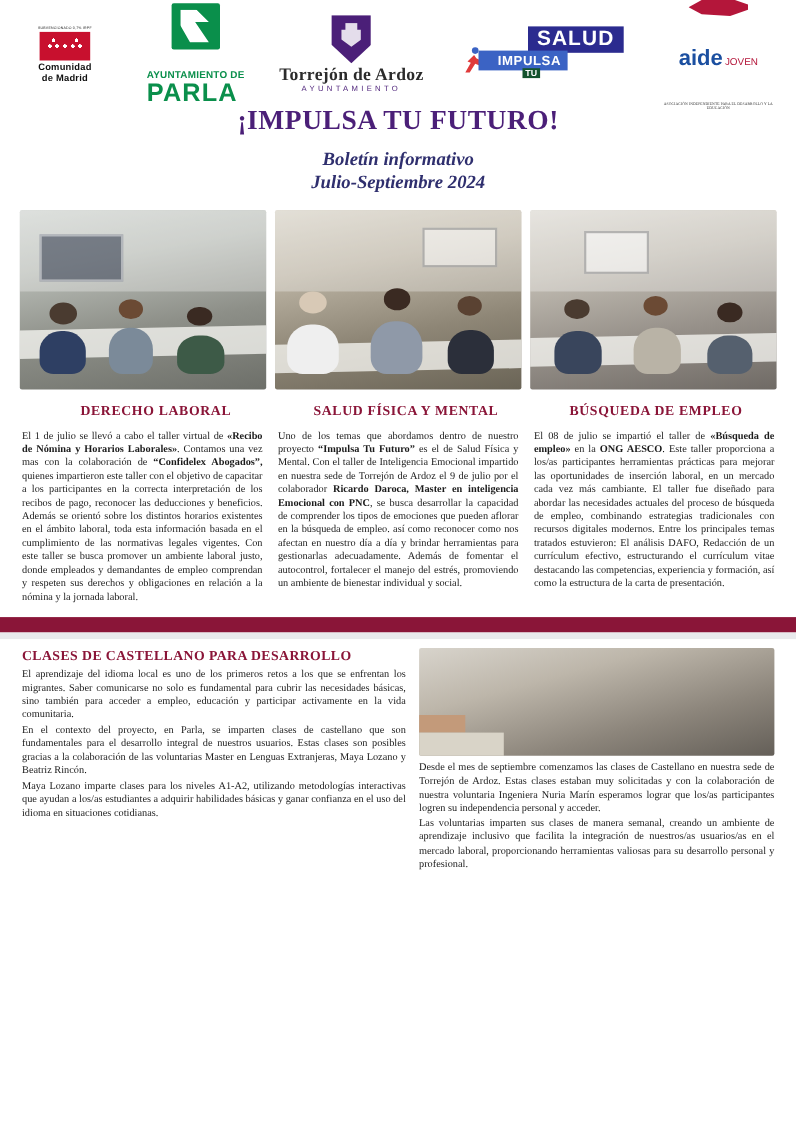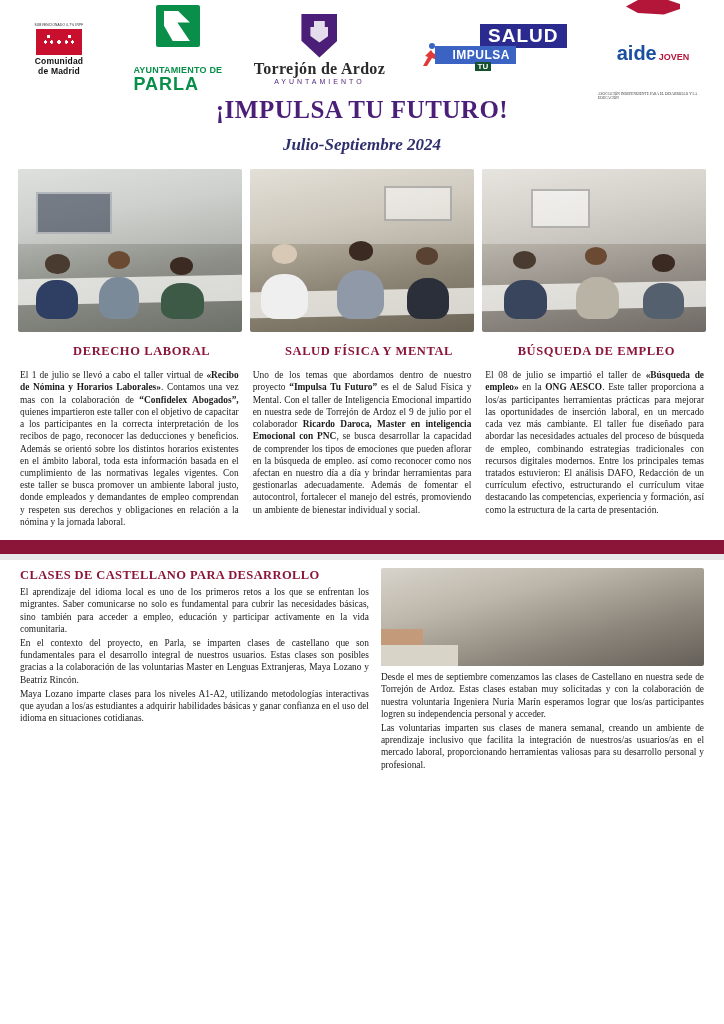--- a/index.html
+++ b/index.html
@@ -45,21 +45,21 @@
   .parla { display:flex; align-items:center; gap:19px; }
   .parla-mark { width:44px; height:42px; background:#0a8f4b; border-radius:2px; position:relative; overflow:hidden; }
   .parla-mark:after{
     content:"";
     position:absolute; left:8px; top:6px; width:26px; height:30px;
     background:#ffffff;
     clip-path:polygon(0% 0%, 55% 0%, 100% 38%, 52% 38%, 100% 100%, 34% 100%, 0% 48%);
   }
   .parla-txt { font-family:"Liberation Sans", sans-serif; line-height:1; }
   .parla-txt .l1 { font-size:9px; font-weight:bold; color:#0a8f4b; letter-spacing:.2px; }
-  .parla-txt .l2 { font-size:18px; font-weight:bold; color:#0a8f4b; letter-spacing:1px; }
+  .parla-txt .l2 { font-size:23px; font-weight:bold; color:#0a8f4b; letter-spacing:1px; }
 
   
   .torre { text-align:center; }
   .torre-shield { width:36px; height:44px; background:#4b1f78; margin:0 auto 2px auto;
      clip-path:polygon(0 0,100% 0,100% 62%,50% 100%,0 62%); position:relative;}
   .torre-shield:after{content:"";position:absolute;left:9px;top:7px;width:18px;height:22px;background:#fff;opacity:.85;
      clip-path:polygon(20% 0,80% 0,80% 30%,100% 30%,100% 70%,50% 100%,0 70%,0 30%,20% 30%);}
   .torre-n1 { font-family:"Liberation Serif", serif; font-size:16px; font-weight:bold; color:#2b2b2b; letter-spacing:.3px; }
   .torre-n2 { font-family:"Liberation Sans", sans-serif; font-size:7px; color:#4b1f78; letter-spacing:3px; }
 
@@ -69,26 +69,26 @@
      font-family:"Liberation Sans", sans-serif; font-weight:bold; font-size:19px; letter-spacing:1px;
      padding:1px 8px; }
   .imp-blue { position:absolute; left:18px; top:24px; background:#3b63c4; color:#fff;
      font-family:"Liberation Sans", sans-serif; font-weight:bold; font-size:12px; letter-spacing:.5px;
      padding:2px 6px 2px 18px; }
   .imp-tu { position:absolute; left:58px; top:40px; background:#14532d; color:#fff;
      font-family:"Liberation Sans", sans-serif; font-weight:bold; font-size:8px; padding:0 3px; }
   .imp-run { position:absolute; left:2px; top:20px; width:22px; height:26px; }
 
   
-  .aide { width:110px;gap:27px; }
+  .aide { text-align:center; width:110px;gap:27px; }
   .aide-fish { width:54px; height:16px; margin:0 auto; background:#b4163a;
      clip-path:polygon(0 50%, 22% 10%, 70% 0, 100% 35%, 100% 65%, 70% 100%, 22% 90%); }
   .aide-row { display:flex; align-items:baseline; justify-content:center; gap:2px; }
   .aide-a { font-family:"Liberation Sans", sans-serif; font-size:20px; font-weight:bold; color:#1b4fa0; }
-  .aide-j { font-family:"Liberation Sans", sans-serif; font-size:9px; font-weight:bold; color:#b4163a; }
+  .aide-j { font-family:"Liberation Sans", sans-serif; font-size:9px; font-weight:normal; color:#b4163a; }
   .aide-sub { font-size:3.4px; color:#333; letter-spacing:.1px; }
 
   
   .title-main {
     text-align:center;
     font-family:"Liberation Serif", serif;
     font-weight:bold;
     font-size:25px;
     color:#4b1f78;
     letter-spacing:.5px;
@@ -198,20 +198,21 @@
       <span class="aide-a">aide</span>
       <span class="aide-j">JOVEN</span>
     </div>
     <div class="aide-sub">ASOCIACIÓN INDEPENDIENTE PARA EL DESARROLLO Y LA EDUCACIÓN</div>
   </div>
 
 </div>
 
 <div class="title-main">¡IMPULSA TU FUTURO!</div>
 <div class="title-sub">
+  <div>Boletín informativo</div>
   <div>Julio-Septiembre 2024</div>
 </div>
 
 <div class="photos">
   <div class="photo ph1">
     <div class="wall"></div>
     <div class="board" style="left:8%;top:14%;"></div>
     <div class="tbl" style="bottom:18%;"></div>
     <div class="head" style="left:12%;top:52%;width:11%;height:12%;background:#4a3b30;"></div>
     <div class="p" style="left:8%;width:19%;height:24%;background:#2e3f63;"></div>

